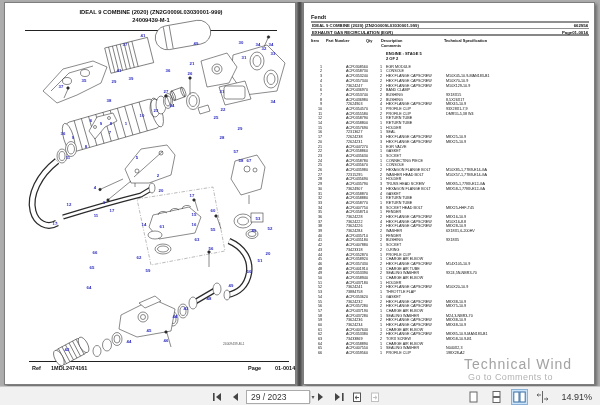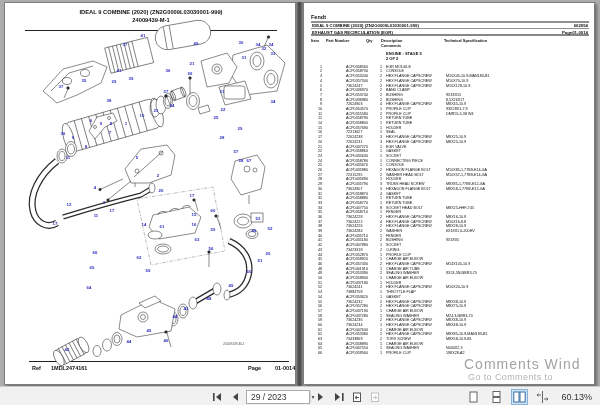--- a/index.html
+++ b/index.html
@@ -806,21 +806,21 @@
               <span class="c1">66</span>
               <span class="c2">ACP0359560</span>
               <span class="c3">1</span>
               <span class="c4">PROFILE CLIP</span>
               <span class="c5">198X28-A2</span>
             </div>
           </div>
       </div>
     </div>
 
-    <div class="wm1">Comments Wind</div>
+    <div class="wm1">Technical Wind</div>
     <div class="wm2">Go to Comments to</div>
   </div>
 
   <div class="statusbar">
     <div class="sb-nav">
       <button class="sb-btn" title="First page">
         <svg width="11" height="10" viewBox="0 0 11 10">
           <rect x="1" y="1" width="1.6" height="8" fill="#444"></rect>
             <path d="M9,1 L4,5 L9,9 Z" fill="#444"></path>
         </svg>
@@ -876,16 +876,16 @@
           <rect x="0.8" y="1" width="5.2" height="10" fill="#fff" stroke="#3a6ea5" stroke-width="1"></rect>
           <rect x="7" y="1" width="5.2" height="10" fill="#fff" stroke="#3a6ea5" stroke-width="1"></rect>
         </svg>
       </button>
       <button class="layout-btn" title="Fit width">
         <svg width="13" height="12" viewBox="0 0 13 12">
           <line x1="6.5" y1="0" x2="6.5" y2="12" stroke="#666" stroke-width="1"></line>
           <path d="M1,4 L5,4 M1,4 l1.5,-1.3 M1,4 l1.5,1.3 M12,8 L8,8 M12,8 l-1.5,-1.3 M12,8 l-1.5,1.3" stroke="#666" stroke-width="1" fill="none"></path>
         </svg>
       </button>
-      <span class="zoom-label">60.13%</span>
+      <span class="zoom-label">14.91%</span>
     </div>
   </div>
 </div>
 
 </body></html>

